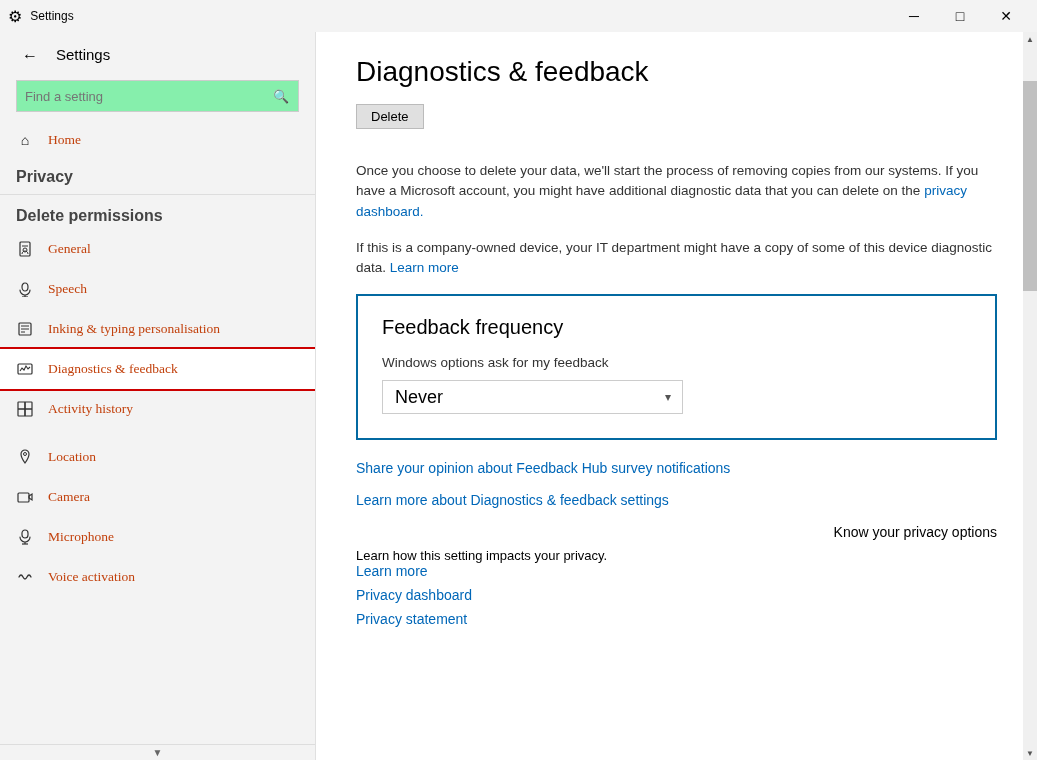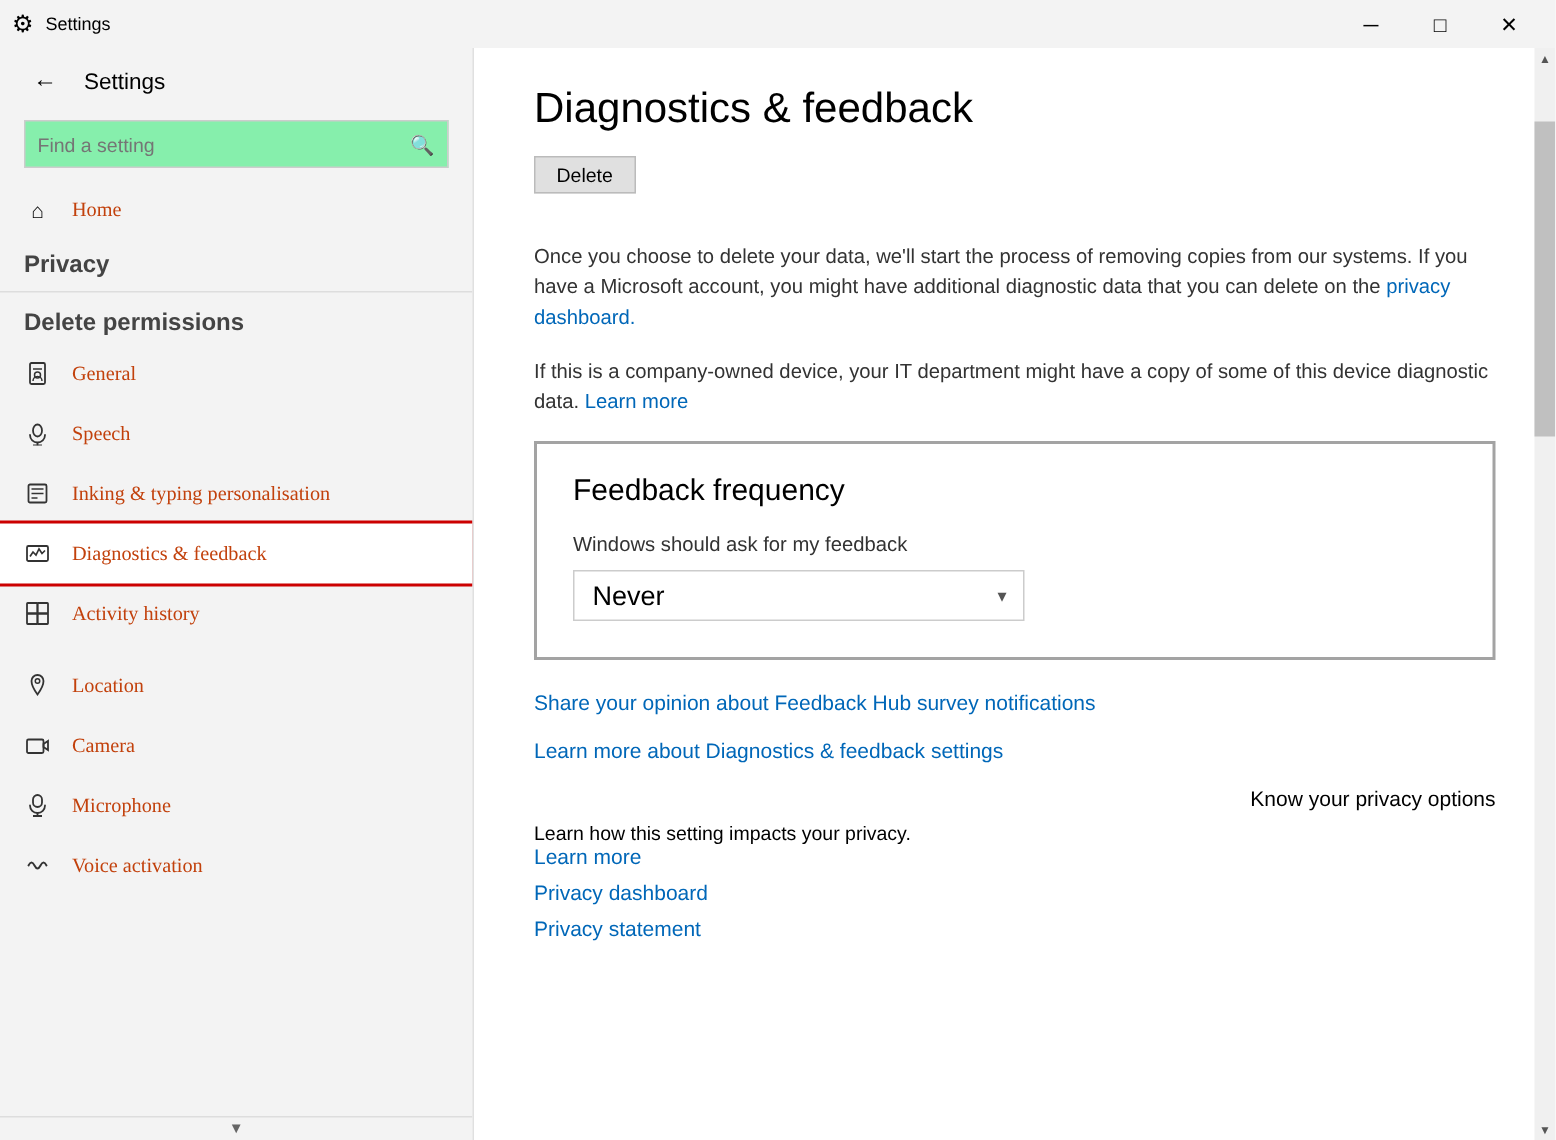--- a/index.html
+++ b/index.html
@@ -67,21 +67,21 @@
     .delete-btn {
       display: inline-block; background: #e0e0e0; border: 1px solid #bbb;
       padding: 4px 14px; font-size: 13px; cursor: pointer; margin-bottom: 16px;
       color: #000;
     }
 
     .content-para { font-size: 13.5px; color: #333; line-height: 1.5; margin-bottom: 16px; }
     .content-link { color: #0067b8; text-decoration: none; }
 
     .feedback-frequency-box {
-      border: 2px solid #a3a3a3; padding: 20px 24px 24px 24px;
+      border: 2px solid #0369a1; padding: 20px 24px 24px 24px;
       margin-bottom: 20px; margin-top: 4px;
     }
     .section-heading { font-size: 20px; font-weight: 400; color: #000; margin-bottom: 16px; }
     .subsection-label { font-size: 13.5px; color: #333; margin-bottom: 10px; }
 
     .dropdown-container { position: relative; display: inline-block; }
     .dropdown-select {
       appearance: none; -webkit-appearance: none;
       border: 1px solid #ccc; background: white;
       padding: 6px 40px 6px 12px; font-size: 18px; min-width: 200px;
@@ -274,21 +274,21 @@
         <span>Once you choose to delete your data, we'll start the process of removing copies from our systems. If you have a Microsoft account, you might have additional diagnostic data that you can delete on the </span><a class="content-link" href="#">privacy dashboard.</a>
       </p>
 
       <p class="content-para">
         <span>If this is a company-owned device, your IT department might have a copy of some of this device diagnostic data.</span>
         <a class="content-link" href="#"> </a><a class="content-link" href="#">Learn more</a>
       </p>
 
       <div class="feedback-frequency-box">
         <h2 class="section-heading">Feedback frequency</h2>
-        <p class="subsection-label">Windows should ask for my feedback</p>
+        <p class="subsection-label">Windows options ask for my feedback</p>
         <div class="dropdown-container">
           <select class="dropdown-select">
             <option>Automatically (Recommended)</option>
             <option>Always</option>
             <option>Once a day</option>
             <option>Once a week</option>
             <option selected="">Never</option>
           </select>
           <span class="dropdown-arrow">▾</span>
         </div>

